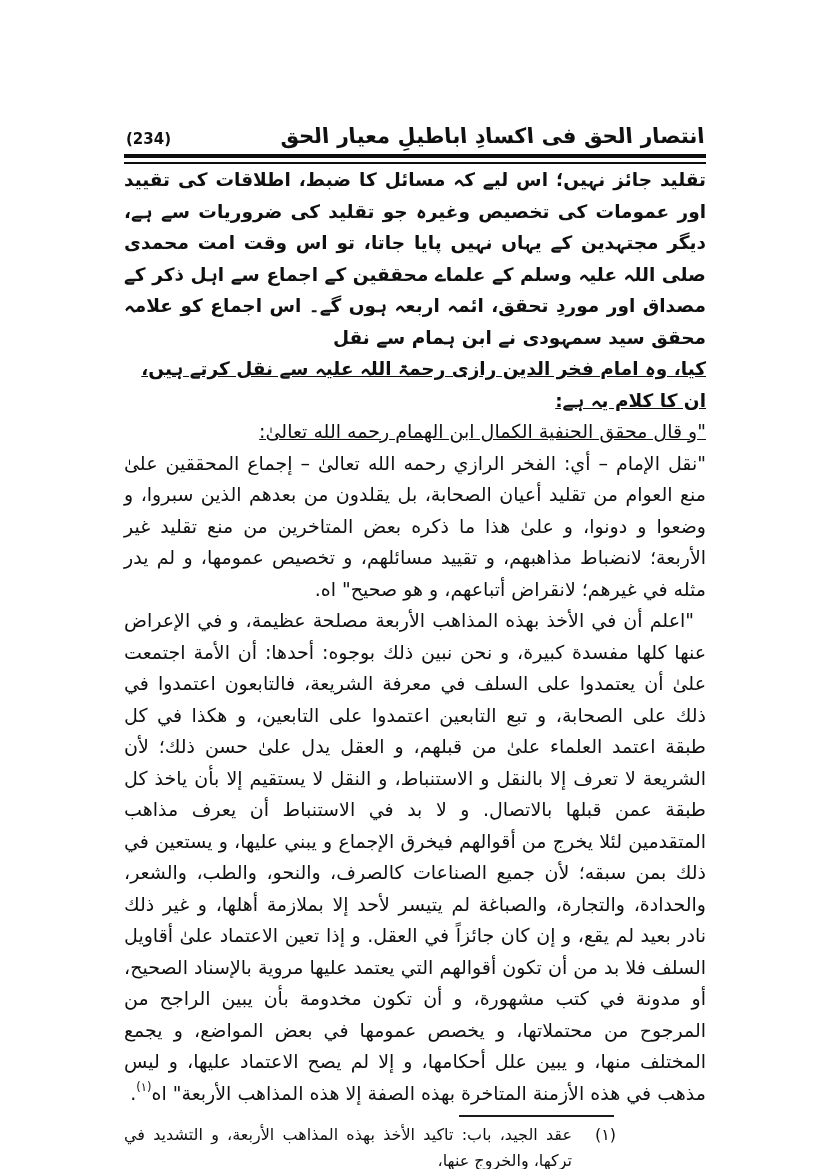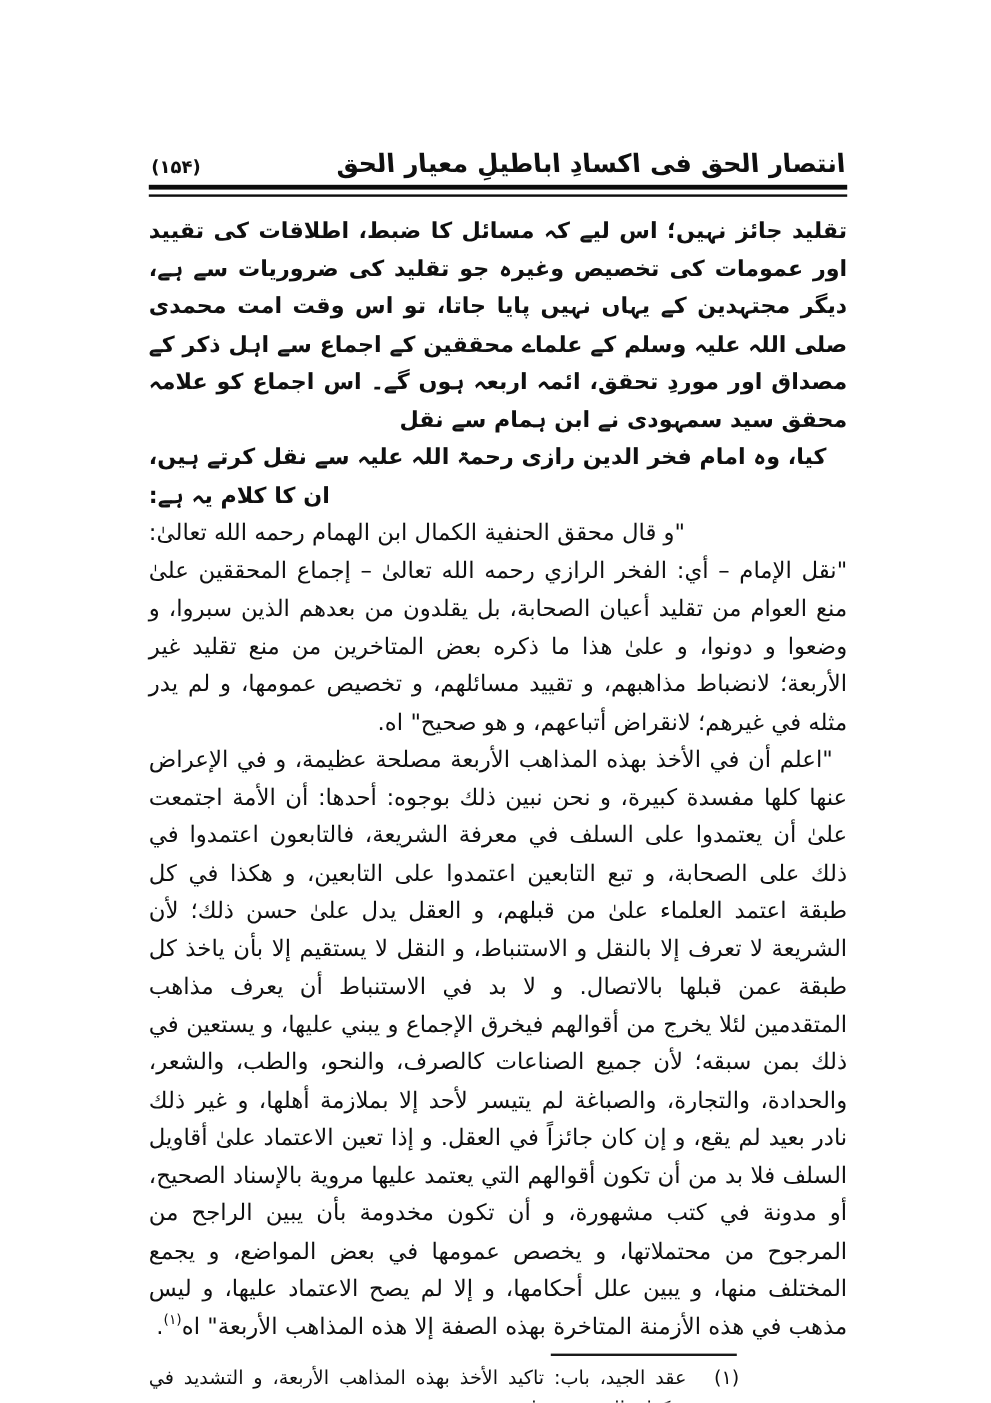--- a/index.html
+++ b/index.html
@@ -43,33 +43,33 @@
     direction: ltr;
   }
   .double-rule {
     margin-top: 6px;
     height: 4px;
     border-top: 4px solid #0d0d0d;
     border-bottom: 2px solid #0d0d0d;
   }
   
   .body-text {
-    margin-top: 13px;
     font-size: 19px;
     line-height: 31.5px;
     text-align: justify;
   }
   .para { margin: 0; }
   .urdu {
     font-weight: bold;
     font-size: 18.5px;
   }
   .centered-line {
-    text-align: left;
+    text-align: right;
     font-weight: normal;
+    text-decoration: underline;
   }
   .urdu.centered-line { font-weight: bold; }
   .quote-para { text-indent: 12px; }
   .quote-para.no-indent { text-indent: 0; }
   sup.fn-ref {
     font-size: 11.5px;
     line-height: 0;
     vertical-align: 9px;
   }
   
@@ -98,21 +98,21 @@
   }
 </style>
 </head>
 <body>
 
 <div class="page">
   <div class="content">
 
     <div class="header-row">
       <div class="book-title">انتصار الحق فی اکسادِ اباطیلِ معیار الحق</div>
-      <div class="page-number">(۱۵۴)</div>
+      <div class="page-number">(234)</div>
     </div>
     <div class="double-rule"></div>
 
     <div class="body-text">
       <p class="para urdu">تقلید جائز نہیں؛ اس لیے کہ مسائل کا ضبط، اطلاقات کی تقیید اور عمومات کی تخصیص وغیرہ جو تقلید کی ضروریات سے ہے، دیگر مجتہدین کے یہاں نہیں پایا جاتا، تو اس وقت امت محمدی صلی اللہ علیہ وسلم کے علماے محققین کے اجماع سے اہل ذکر کے مصداق اور موردِ تحقق، ائمہ اربعہ ہوں گے۔ اس اجماع کو علامہ محقق سید سمہودی نے ابن ہمام سے نقل</p>
       <p class="para urdu centered-line">کیا، وہ امام فخر الدین رازی رحمۃ اللہ علیہ سے نقل کرتے ہیں، ان کا کلام یہ ہے:</p>
       <p class="para centered-line">"و قال محقق الحنفية الكمال ابن الهمام رحمه الله تعالىٰ:</p>
       <p class="para quote-para no-indent">"نقل الإمام – أي: الفخر الرازي رحمه الله تعالىٰ – إجماع المحققين علىٰ منع العوام من تقليد أعيان الصحابة، بل يقلدون من بعدهم الذين سبروا، و وضعوا و دونوا، و علىٰ هذا ما ذكره بعض المتاخرين من منع تقليد غير الأربعة؛ لانضباط مذاهبهم، و تقييد مسائلهم، و تخصيص عمومها، و لم يدر مثله في غيرهم؛ لانقراض أتباعهم، و هو صحيح" اه.</p>
       <p class="para quote-para"><span>"اعلم أن في الأخذ بهذه المذاهب الأربعة مصلحة عظيمة، و في الإعراض عنها كلها مفسدة كبيرة، و نحن نبين ذلك بوجوه: أحدها: أن الأمة اجتمعت علىٰ أن يعتمدوا على السلف في معرفة الشريعة، فالتابعون اعتمدوا في ذلك على الصحابة، و تبع التابعين اعتمدوا على التابعين، و هكذا في كل طبقة اعتمد العلماء علىٰ من قبلهم، و العقل يدل علىٰ حسن ذلك؛ لأن الشريعة لا تعرف إلا بالنقل و الاستنباط، و النقل لا يستقيم إلا بأن ياخذ كل طبقة عمن قبلها بالاتصال. و لا بد في الاستنباط أن يعرف مذاهب المتقدمين لئلا يخرج من أقوالهم فيخرق الإجماع و يبني عليها، و يستعين في ذلك بمن سبقه؛ لأن جميع الصناعات كالصرف، والنحو، والطب، والشعر، والحدادة، والتجارة، والصباغة لم يتيسر لأحد إلا بملازمة أهلها، و غير ذلك نادر بعيد لم يقع، و إن كان جائزاً في العقل. و إذا تعين الاعتماد علىٰ أقاويل السلف فلا بد من أن تكون أقوالهم التي يعتمد عليها مروية بالإسناد الصحيح، أو مدونة في كتب مشهورة، و أن تكون مخدومة بأن يبين الراجح من المرجوح من محتملاتها، و يخصص عمومها في بعض المواضع، و يجمع المختلف منها، و يبين علل أحكامها، و إلا لم يصح الاعتماد عليها، و ليس مذهب في هذه الأزمنة المتاخرة بهذه الصفة إلا هذه المذاهب الأربعة" اه</span><sup class="fn-ref">(١)</sup><span>.</span></p>
     </div>

